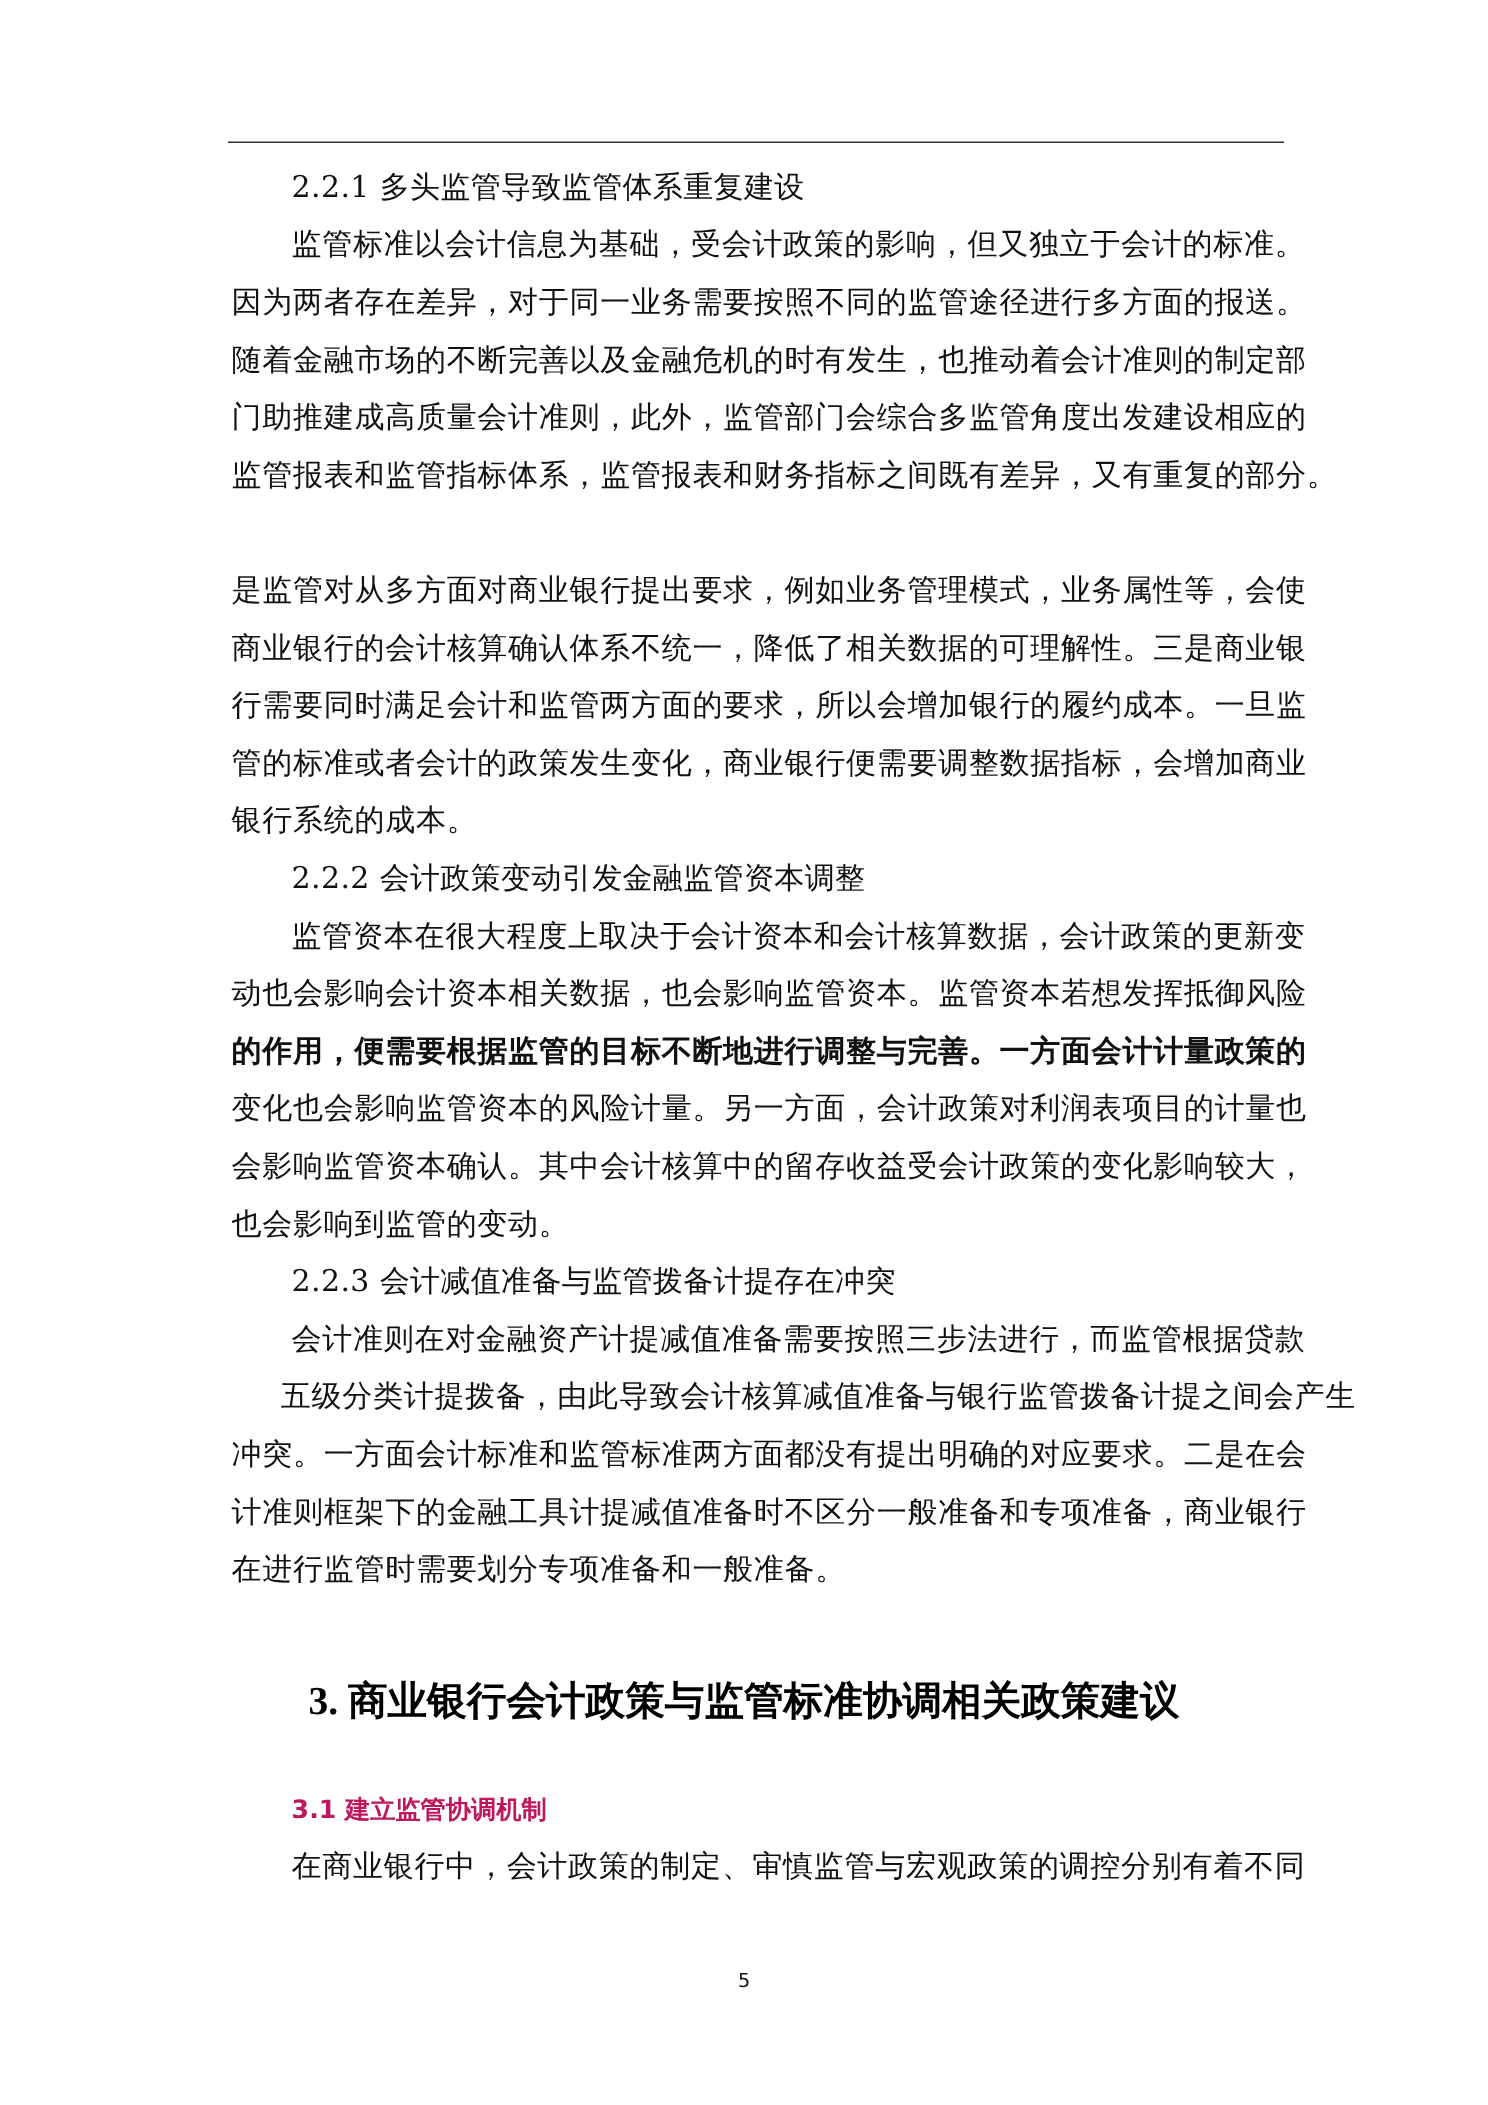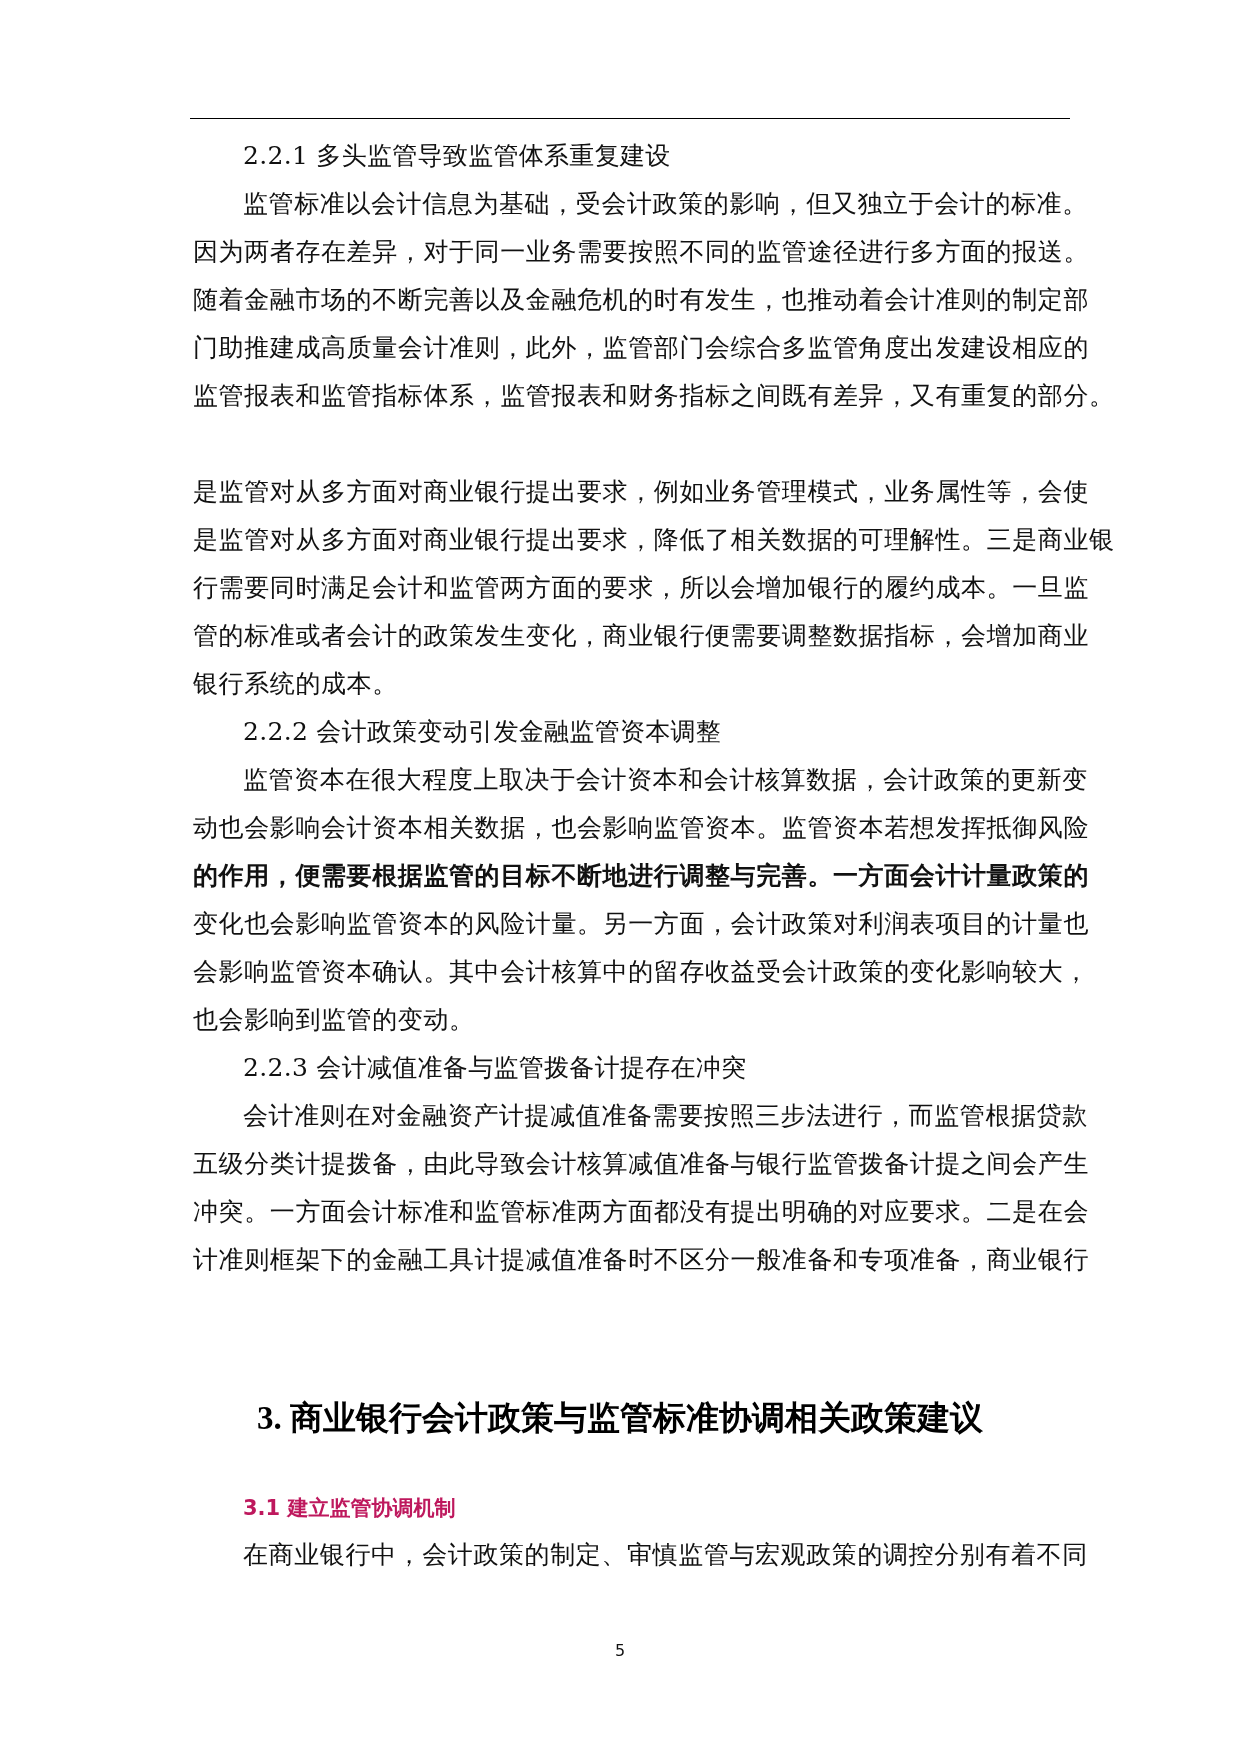--- a/index.html
+++ b/index.html
@@ -94,37 +94,38 @@
 
   <div class="header-rule"></div>
 
   <div class="subhead" style="top:141px;">2.2.1 多头监管导致监管体系重复建设</div>
   <div class="line indent" style="top:189px;">监管标准以会计信息为基础，受会计政策的影响，但又独立于会计的标准。</div>
   <div class="line" style="top:237px;">因为两者存在差异，对于同一业务需要按照不同的监管途径进行多方面的报送。</div>
   <div class="line" style="top:285px;">随着金融市场的不断完善以及金融危机的时有发生，也推动着会计准则的制定部</div>
   <div class="line" style="top:333px;">门助推建成高质量会计准则，此外，监管部门会综合多监管角度出发建设相应的</div>
   <div class="line" style="top:381px;">监管报表和监管指标体系，监管报表和财务指标之间既有差异，又有重复的部分。</div>
   <div class="line" style="top:477px;">是监管对从多方面对商业银行提出要求，例如业务管理模式，业务属性等，会使</div>
-  <div class="line" style="top:525px;">是监管对从多方面对商业银行提出要求，降低了相关数据的可理解性。三是商业银</div>
+  <div class="line" style="top:525px;">商业银行的会计核算确认体系不统一，降低了相关数据的可理解性。三是商业银</div>
   <div class="line" style="top:573px;">行需要同时满足会计和监管两方面的要求，所以会增加银行的履约成本。一旦监</div>
   <div class="line last" style="top:669px;">银行系统的成本。</div>
   <div class="line" style="top:621px;">管的标准或者会计的政策发生变化，商业银行便需要调整数据指标，会增加商业</div>
 
   <div class="subhead" style="top:717px;">2.2.2 会计政策变动引发金融监管资本调整</div>
   <div class="line indent" style="top:765px;">监管资本在很大程度上取决于会计资本和会计核算数据，会计政策的更新变</div>
   <div class="line" style="top:813px;">动也会影响会计资本相关数据，也会影响监管资本。监管资本若想发挥抵御风险</div>
   <div class="line" style="top:861px;font-weight:bold;">的作用，便需要根据监管的目标不断地进行调整与完善。一方面会计计量政策的</div>
   <div class="line" style="top:909px;">变化也会影响监管资本的风险计量。另一方面，会计政策对利润表项目的计量也</div>
   <div class="line" style="top:957px;">会影响监管资本确认。其中会计核算中的留存收益受会计政策的变化影响较大，</div>
   <div class="line last" style="top:1005px;">也会影响到监管的变动。</div>
 
   <div class="subhead" style="top:1053px;">2.2.3 会计减值准备与监管拨备计提存在冲突</div>
   <div class="line indent" style="top:1101px;">会计准则在对金融资产计提减值准备需要按照三步法进行，而监管根据贷款</div>
-  <div class="line" style="top:1149px;">五级分类计提拨备，由此导致会计核算减值准备与银行监管拨备计提之间会产生</div>
+  <div class="line" style="top:1149px;margin-left:41px;">五级分类计提拨备，由此导致会计核算减值准备与银行监管拨备计提之间会产生</div>
   <div class="line" style="top:1197px;">冲突。一方面会计标准和监管标准两方面都没有提出明确的对应要求。二是在会</div>
   <div class="line" style="top:1245px;">计准则框架下的金融工具计提减值准备时不区分一般准备和专项准备，商业银行</div>
+  <div class="line last" style="top:1293px;">在进行监管时需要划分专项准备和一般准备。</div>
 
   <div class="h1">3. 商业银行会计政策与监管标准协调相关政策建议</div>
   <div class="h2">3.1 建立监管协调机制</div>
   <div class="line indent" style="top:1540px;">在商业银行中，会计政策的制定、审慎监管与宏观政策的调控分别有着不同</div>
 
   <div class="page-number">5</div>
 </div>
 
 </body></html>

